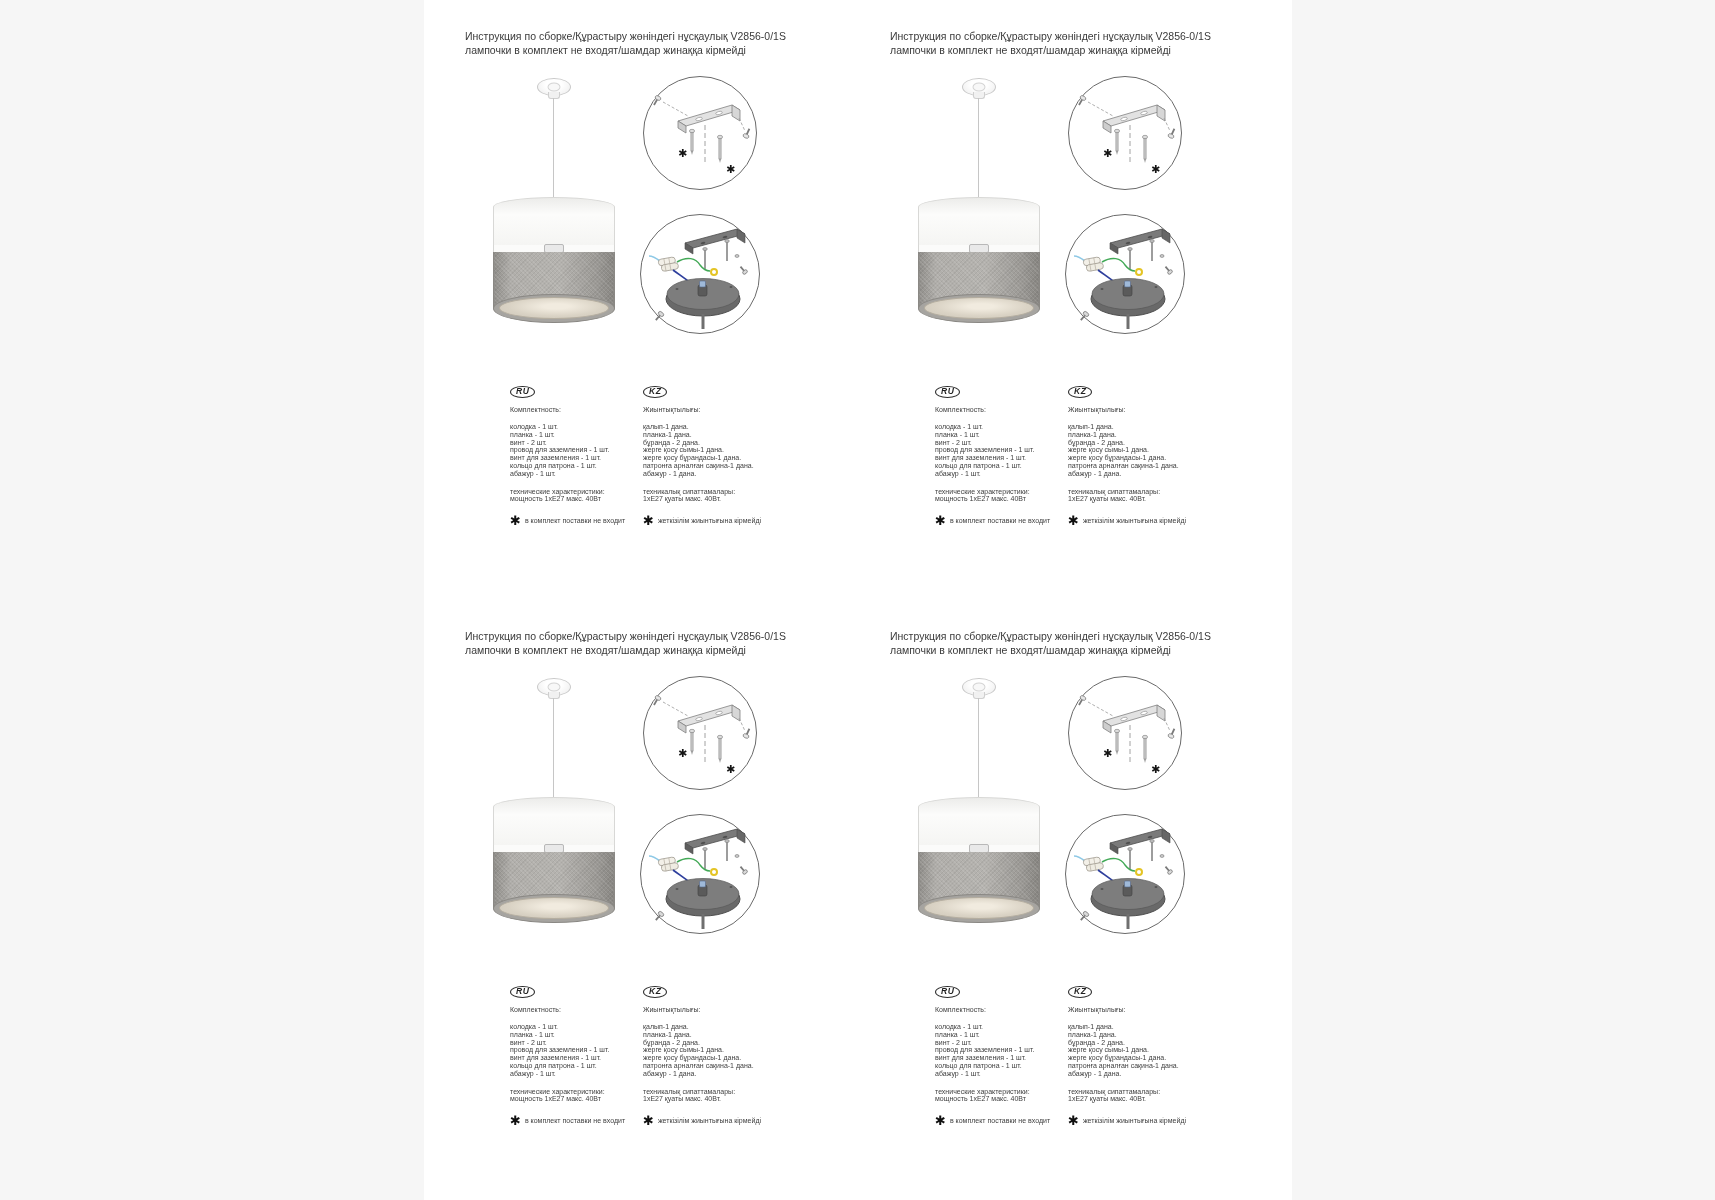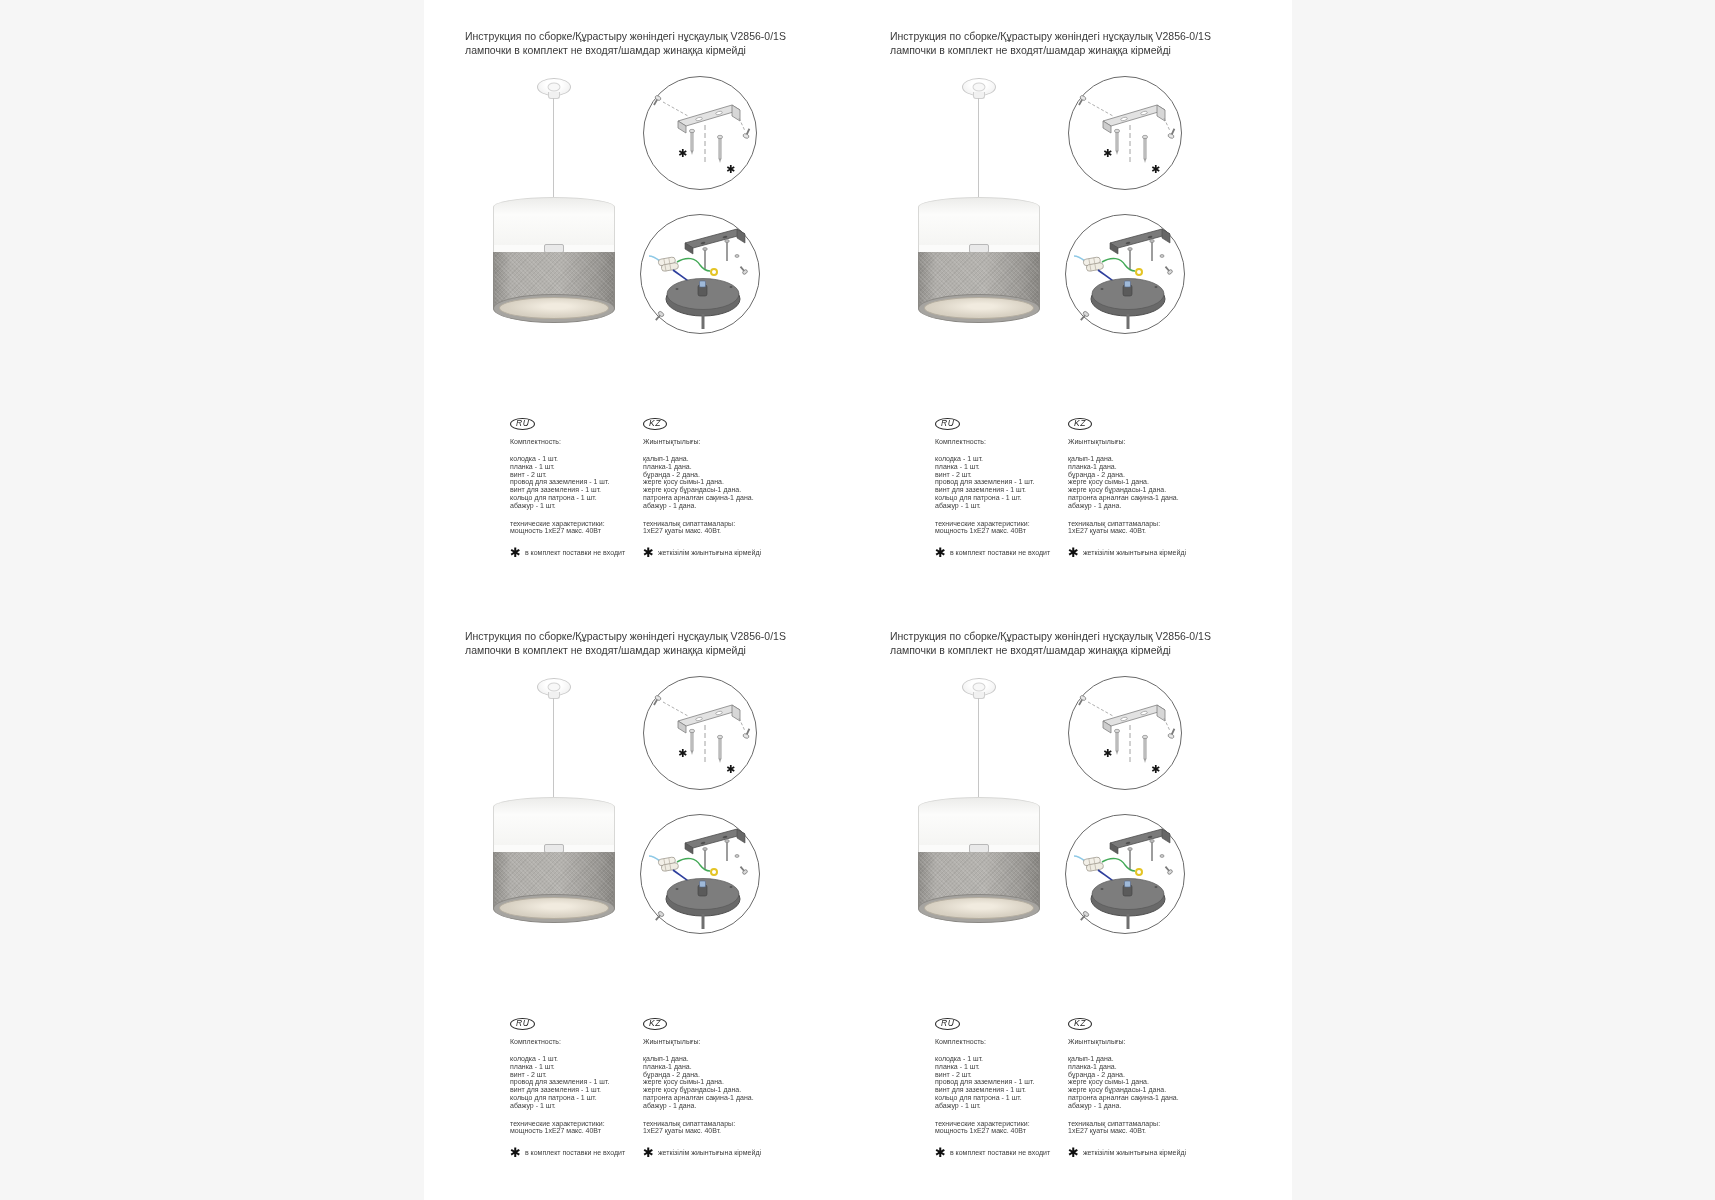--- a/index.html
+++ b/index.html
@@ -46,21 +46,21 @@
     background:radial-gradient(ellipse at 52% 42%, #f1ebdf 0 16%, #dad3c5 58%, #cbc4b6 100%);}
   
   .circ{position:absolute;}
   .circ1{left:205px;top:47px;}
   .circ2{left:202px;top:185px;}
   
   .col{position:absolute;top:358px;font-size:7px;line-height:7.8px;color:#3e3e3e;}
   .col-ru{left:73px;width:138px;}
   .col-kz{left:206px;width:155px;}
   .badge{display:inline-block;border:1.3px solid #2e2e2e;border-radius:50%;padding:1px 5px 1.5px 5px;
-    font-size:8.5px;font-weight:normal;font-style:italic;color:#1f1f1f;letter-spacing:.5px;margin-top:32px;}
+    font-size:8.5px;font-weight:bold;font-style:italic;color:#1f1f1f;letter-spacing:.5px;}
   .col-heading{margin-top:8px;}
   .col-items{margin-top:9px;}
   .col-specs{margin-top:10px;}
   .col-foot{margin-top:13px;display:flex;align-items:center;gap:4px;}
   .ast{font-size:13px;line-height:10px;font-weight:bold;color:#101010;font-family:"DejaVu Sans", sans-serif;}
   .diag-ast{font-family:"DejaVu Sans", sans-serif;font-weight:bold;}
 </style>
 </head>
 <body>
 

